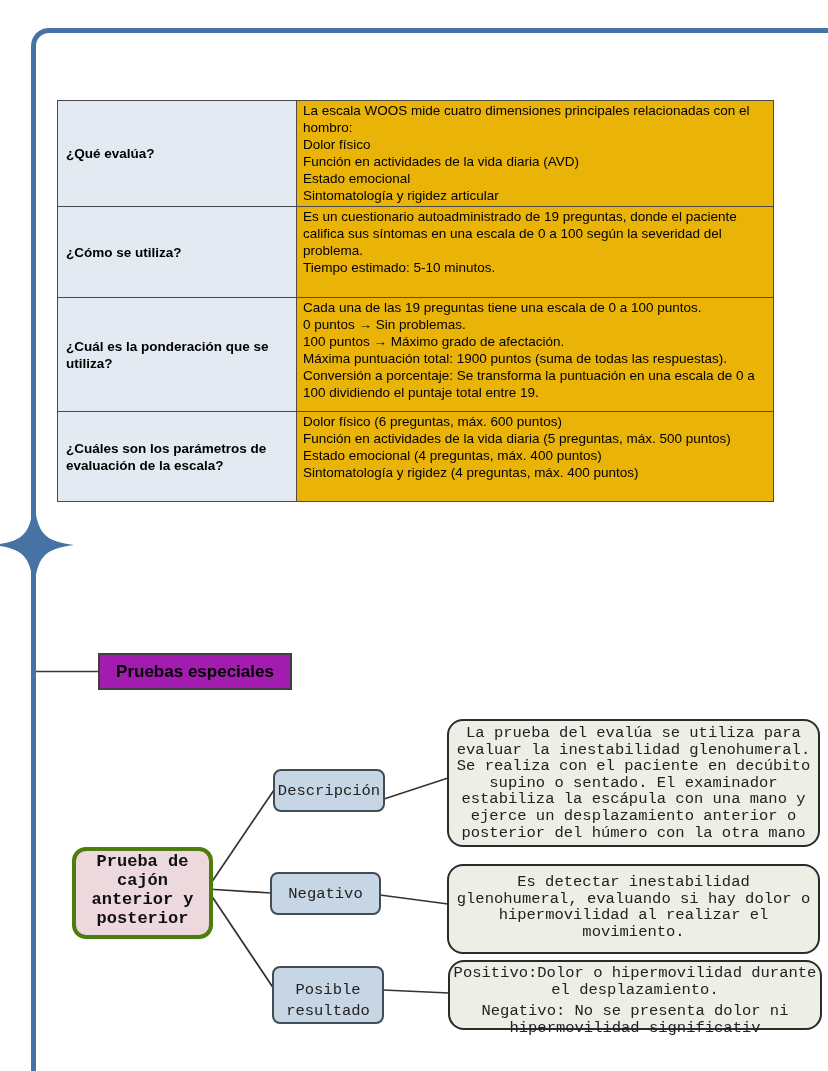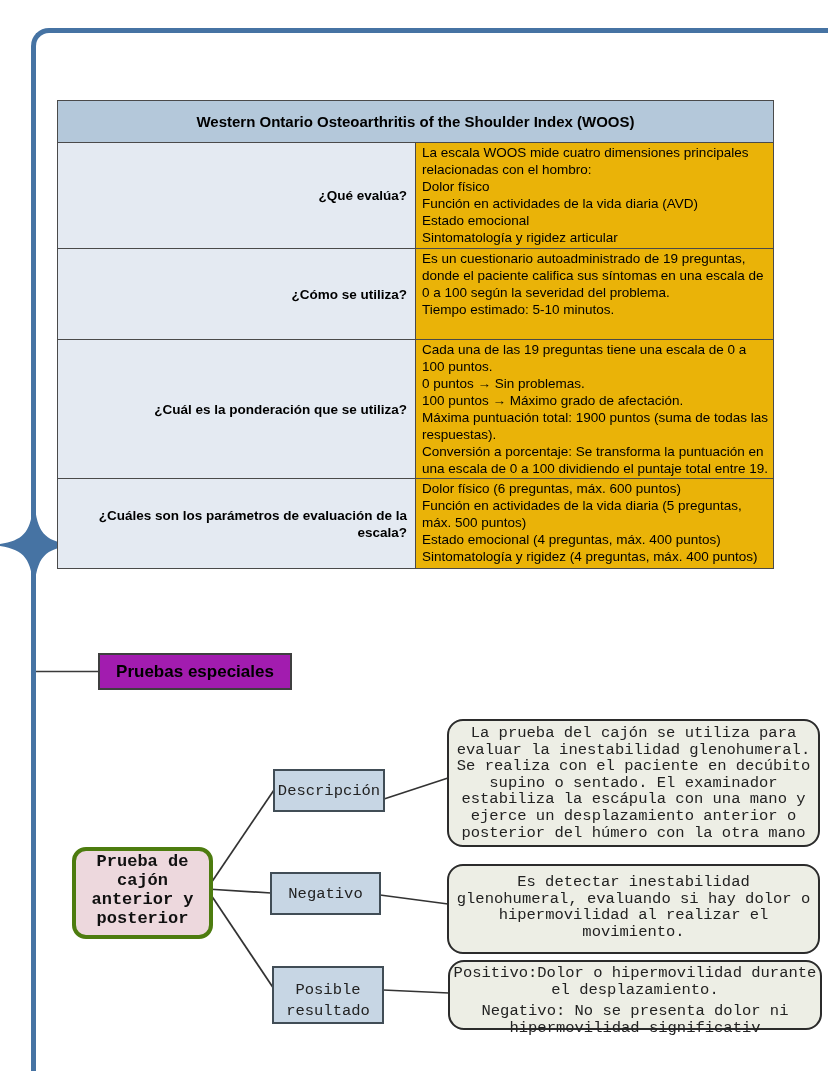--- a/index.html
+++ b/index.html
@@ -8,35 +8,35 @@
   .overlay{position:absolute;left:0;top:0;width:828px;height:1071px;pointer-events:none;z-index:1;}
   .frame{position:absolute;left:31px;top:28px;width:797px;height:1043px;
          border-left:5px solid #4673a3;border-top:5px solid #4673a3;
          border-top-left-radius:18px;z-index:0;}
   
   table.woos{position:absolute;left:57px;top:100px;width:717px;border-collapse:collapse;
              table-layout:fixed;z-index:2;font-size:13.5px;color:#000;}
   table.woos th,table.woos td{border:1px solid #4a4a4a;}
   th.title{height:41px;background:#b4c8da;font-size:15px;font-weight:bold;text-align:center;
            padding:0 10px;}
-  td.lbl{width:222px;background:#e4eaf2;font-weight:bold;text-align:right;
+  td.lbl{width:222px;background:#e4eaf2;font-weight:bold;text-align:left;
          vertical-align:middle;padding:2px 8px;line-height:17px;}
   td.cnt{background:#eab308;vertical-align:top;padding:1px 4px 1px 6px;line-height:17px;
          white-space:pre-line;}
   tr.r0 td{height:101px;} tr.r1 td{height:86px;} tr.r2 td{height:109px;} tr.r3 td{height:85px;}
   
   .pill{position:absolute;left:98px;top:653px;width:190px;height:33px;background:#a21caf;
         border:2px solid #3f3f3f;text-align:center;line-height:33px;font-weight:bold;
         font-size:17px;color:#000;z-index:2;}
   
   .mono{font-family:"Liberation Mono","DejaVu Sans Mono",monospace;white-space:pre-line;}
   .root-node{position:absolute;left:72px;top:847px;width:133px;height:83px;background:#edd8dd;
              border:4px solid #4d7c0f;border-radius:14px;text-align:center;font-weight:bold;
              font-size:17px;line-height:19px;padding-top:1px;color:#111;z-index:2;}
-  .branch{position:absolute;background:#c7d6e4;border:2px solid #414d56;border-radius:0;
+  .branch{position:absolute;background:#c7d6e4;border:2px solid #414d56;border-radius:8px;
           text-align:center;font-size:15.5px;color:#222;z-index:2;}
   .b0{left:273px;top:769px;width:108px;height:28px;padding-top:11px;}
   .b1{left:270px;top:872px;width:107px;height:28px;padding-top:11px;}
   .b2{left:272px;top:966px;width:108px;height:42px;padding-top:12px;line-height:21px;}
   .note{position:absolute;background:#edeee5;border:2px solid #2b2b2b;border-radius:16px;
         text-align:center;font-size:15.5px;line-height:16.6px;color:#222;z-index:2;}
   .n0{left:447px;top:719px;width:365px;height:116px;padding:4px 2px;}
   .n1{left:447px;top:864px;width:365px;height:70px;padding:8px 2px;}
   .n2{left:448px;top:960px;width:368px;height:60px;padding:3px 1px;}
   .n2 .neg{margin-top:5px;}
@@ -59,23 +59,20 @@
     <line x1="207" y1="889" x2="271" y2="893" stroke="#333" stroke-width="1.7"></line>
     <line x1="207" y1="889" x2="274" y2="989" stroke="#333" stroke-width="1.7"></line>
 
     <line x1="384" y1="799" x2="448" y2="778" stroke="#333" stroke-width="1.7"></line>
     <line x1="380" y1="895" x2="448" y2="904" stroke="#333" stroke-width="1.7"></line>
     <line x1="383" y1="990" x2="449" y2="993" stroke="#333" stroke-width="1.7"></line>
   </svg>
 
   <table class="woos">
     <tbody>
-        <tr>
-      <th class="title" colspan="2">Western Ontario Osteoarthritis of the Shoulder Index (WOOS)</th>
-    </tr>
     <tr class="r0">
       <td class="lbl">¿Qué evalúa?</td>
       <td class="cnt">La escala WOOS mide cuatro dimensiones principales relacionadas con el hombro:
 Dolor físico
 Función en actividades de la vida diaria (AVD)
 Estado emocional
 Sintomatología y rigidez articular</td>
     </tr>
     <tr class="r1">
       <td class="lbl">¿Cómo se utiliza?</td>
@@ -105,21 +102,21 @@
   <div class="root-node mono">Prueba de
 cajón
 anterior y
 posterior</div>
 
   <div class="branch mono b0">Descripción</div>
   <div class="branch mono b1">Negativo</div>
   <div class="branch mono b2">Posible
 resultado</div>
 
-  <div class="note mono n0">La prueba del cajón se utiliza para
+  <div class="note mono n0">La prueba del evalúa se utiliza para
 evaluar la inestabilidad glenohumeral.
 Se realiza con el paciente en decúbito
 supino o sentado. El examinador
 estabiliza la escápula con una mano y
 ejerce un desplazamiento anterior o
 posterior del húmero con la otra mano</div>
   <div class="note mono n1">Es detectar inestabilidad
 glenohumeral, evaluando si hay dolor o
 hipermovilidad al realizar el
 movimiento.</div>

